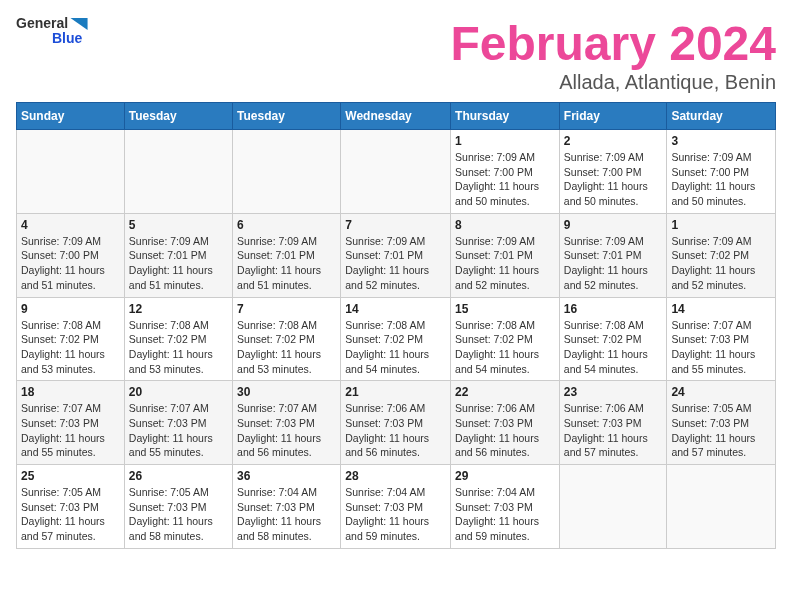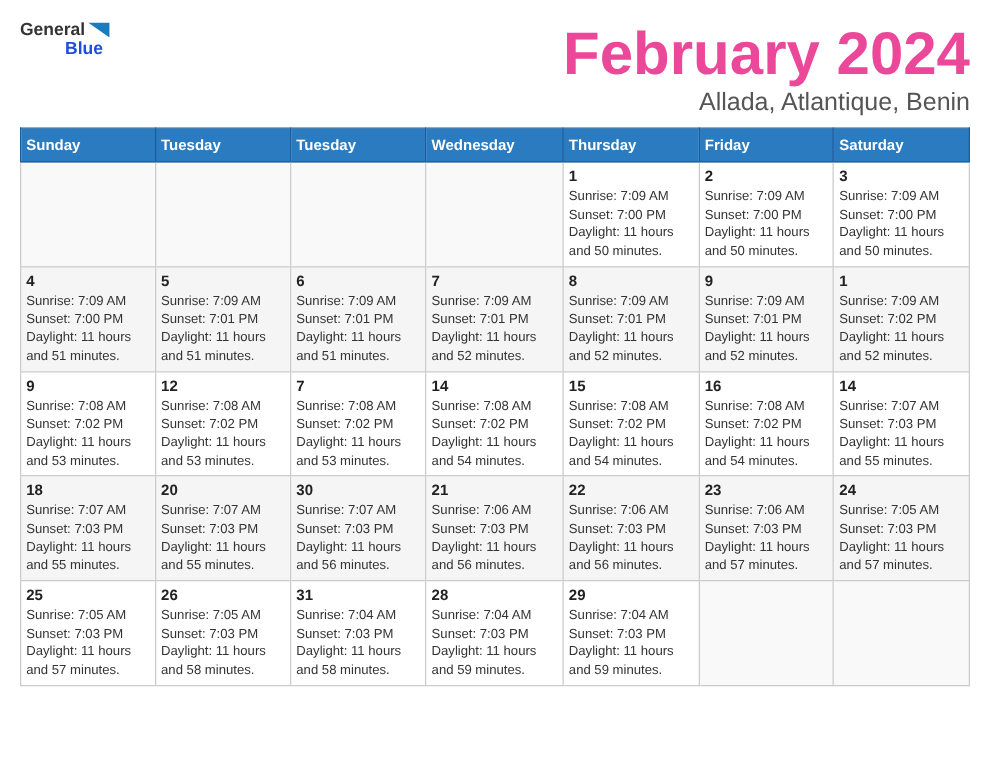--- a/index.html
+++ b/index.html
@@ -268,21 +268,21 @@
 Sunset: 7:03 PM
 Daylight: 11 hours and 57 minutes.</div>
         </td>
         <td>
           <div class="day-num">26</div>
           <div class="day-info" style="white-space: pre-line;">Sunrise: 7:05 AM
 Sunset: 7:03 PM
 Daylight: 11 hours and 58 minutes.</div>
         </td>
         <td>
-          <div class="day-num">31</div>
+          <div class="day-num">36</div>
           <div class="day-info" style="white-space: pre-line;">Sunrise: 7:04 AM
 Sunset: 7:03 PM
 Daylight: 11 hours and 58 minutes.</div>
         </td>
         <td>
           <div class="day-num">28</div>
           <div class="day-info" style="white-space: pre-line;">Sunrise: 7:04 AM
 Sunset: 7:03 PM
 Daylight: 11 hours and 59 minutes.</div>
         </td>

